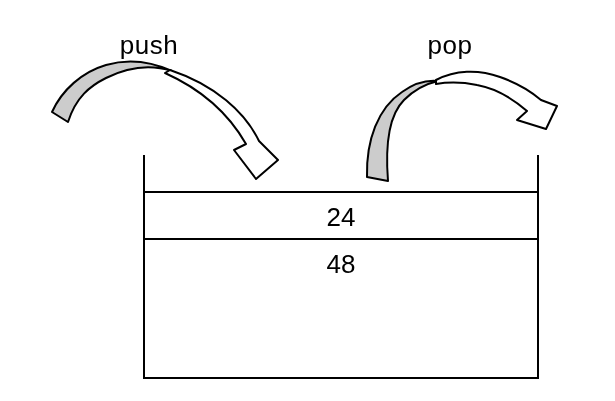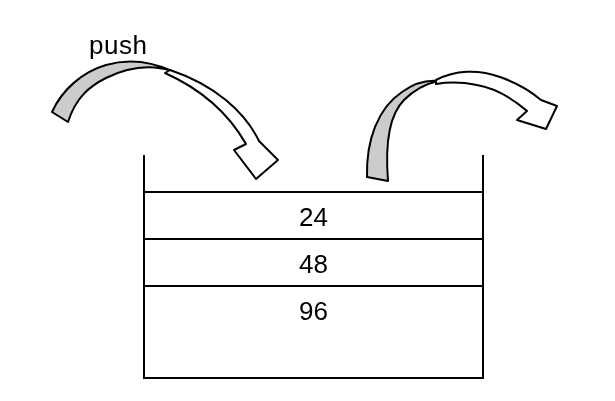--- a/index.html
+++ b/index.html
@@ -11,20 +11,21 @@
   .canvas {
     position: relative;
     width: 615px;
     height: 401px;
     background: #ffffff;
     overflow: hidden;
   }
   .op-label {
     position: absolute;
     width: 120px;
+    text-align: center;
     font-size: 26px;
     line-height: 32px;
     color: #000000;
     letter-spacing: 0.5px;
   }
   .op-label.push { left: 89px; top: 29px; }
   .op-label.pop  { left: 390px; top: 29px; }
   .arrows-layer {
     position: absolute;
     left: 0; top: 0;
@@ -34,21 +35,21 @@
   }
   .arrows-layer path {
     stroke: #000000;
     stroke-width: 2;
     stroke-linejoin: round;
   }
   .stack {
     position: absolute;
     left: 143px;
     top: 155px;
-    width: 341px;
+    width: 396px;
     height: 224px;
     box-sizing: border-box;
     border-left: 2px solid #000000;
     border-right: 2px solid #000000;
     border-bottom: 2px solid #000000;
     display: flex;
     flex-direction: column;
     background: transparent;
   }
   .stack-opening {
@@ -72,20 +73,21 @@
     padding-top: 2px;
   }
 </style>
 </head>
 <body>
 
 <div class="canvas">
 
   <div class="op-label push">push</div>
 
+  <div class="op-label pop">pop</div>
 
   <svg class="arrows-layer" viewBox="0 0 615 401">
 
     <path d="M 52,112
              C 62,90 82,72 106,65
              C 130,58 152,62 172,71
              C 150,64 128,67 106,78
              C 90,86 76,97 68,122
              Z" fill="#cccccc"></path>
 
@@ -118,18 +120,15 @@
   </svg>
 
   <div class="stack">
     <div class="stack-opening"></div>
     <div class="stack-cell">
       <span>24</span>
     </div>
     <div class="stack-cell">
       <span>48</span>
     </div>
-    <div class="stack-cell">
-      <span>96</span>
-    </div>
   </div>
 
 </div>
 
 </body></html>

